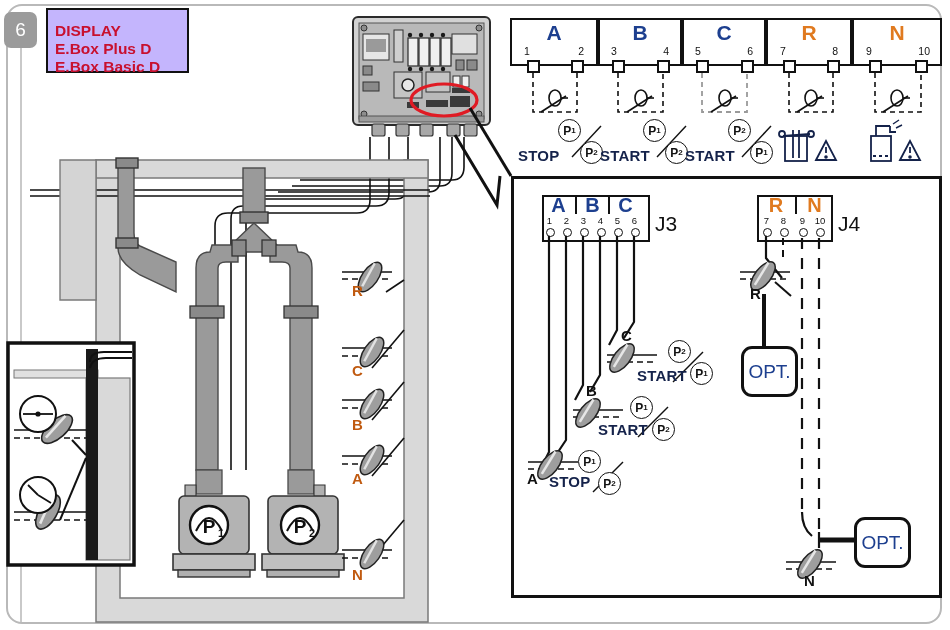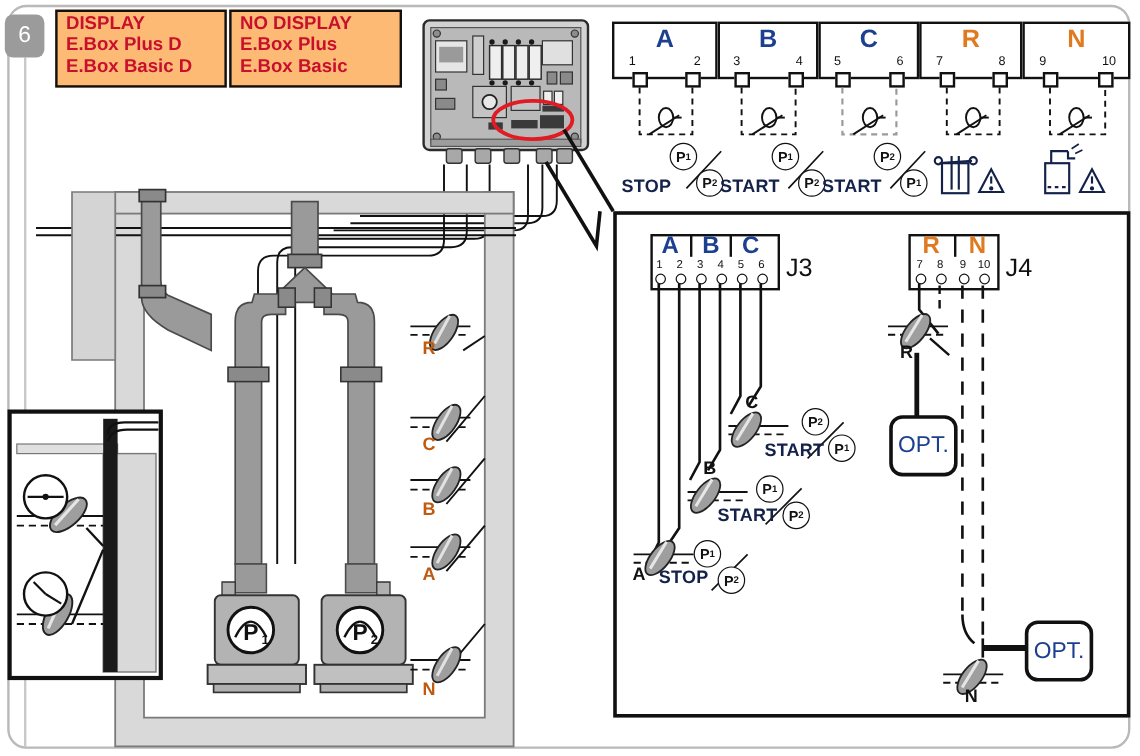--- a/index.html
+++ b/index.html
@@ -9,21 +9,21 @@
   
   .page-frame{position:absolute;left:6px;top:4px;width:936px;height:620px;
     border:2px solid #b9b9b9;border-radius:16px;box-sizing:border-box;}
 
   
   .step-badge{position:absolute;left:4px;top:12px;width:33px;height:36px;background:#9b9b9b;
     border-radius:7px;color:#fff;font-size:19px;display:flex;align-items:center;justify-content:center;}
   .step-rail{position:absolute;left:20px;top:48px;width:2px;height:574px;background:#c9c9c9;}
 
   
-  .legend{position:absolute;border:2px solid #111;background:#fdba74;box-sizing:border-box;padding:1px 6px 4px 7px;}
+  .legend{position:absolute;border:2px solid #111;background:#c4b5fd;box-sizing:border-box;padding:12px 6px 4px 7px;}
   .legend div{color:#c8102e;font-size:15.5px;font-weight:bold;line-height:1.17;white-space:nowrap;}
   #legend-a{left:46px;top:8px;width:143px;height:65px;}
   #legend-b{left:191px;top:8px;width:144px;height:65px;}
 
   
   .ctrlbox{position:absolute;left:352px;top:16px;width:139px;height:120px;}
 
   
   .strip{position:absolute;left:510px;top:18px;width:432px;height:48px;}
   .strip-cell{position:absolute;top:0;height:48px;border:2px solid #111;box-sizing:border-box;background:#fff;}
@@ -66,25 +66,20 @@
 <div id="page">
 
   <div class="page-frame"></div>
   <div class="step-rail"></div>
   <div class="step-badge">6</div>
 
   <div class="legend" id="legend-a">
     <div>DISPLAY</div>
     <div>E.Box Plus D</div>
     <div>E.Box Basic D</div>
-  </div>
-  <div class="legend" id="legend-b">
-    <div>NO DISPLAY</div>
-    <div>E.Box Plus</div>
-    <div>E.Box Basic</div>
   </div>
 
   <div class="ctrlbox">
     <svg width="139" height="120" viewBox="0 0 139 120">
       <rect x="1" y="1" width="137" height="108" rx="5" fill="#d2d2d2" stroke="#2b2b2b" stroke-width="2"></rect>
       <rect x="7" y="7" width="125" height="96" fill="#b9b9b9" stroke="#555" stroke-width="1"></rect>
       <circle cx="12" cy="12" r="3" fill="#8d8d8d" stroke="#333"></circle>
       <circle cx="127" cy="12" r="3" fill="#8d8d8d" stroke="#333"></circle>
       <circle cx="12" cy="98" r="3" fill="#8d8d8d" stroke="#333"></circle>
       <circle cx="127" cy="98" r="3" fill="#8d8d8d" stroke="#333"></circle>

